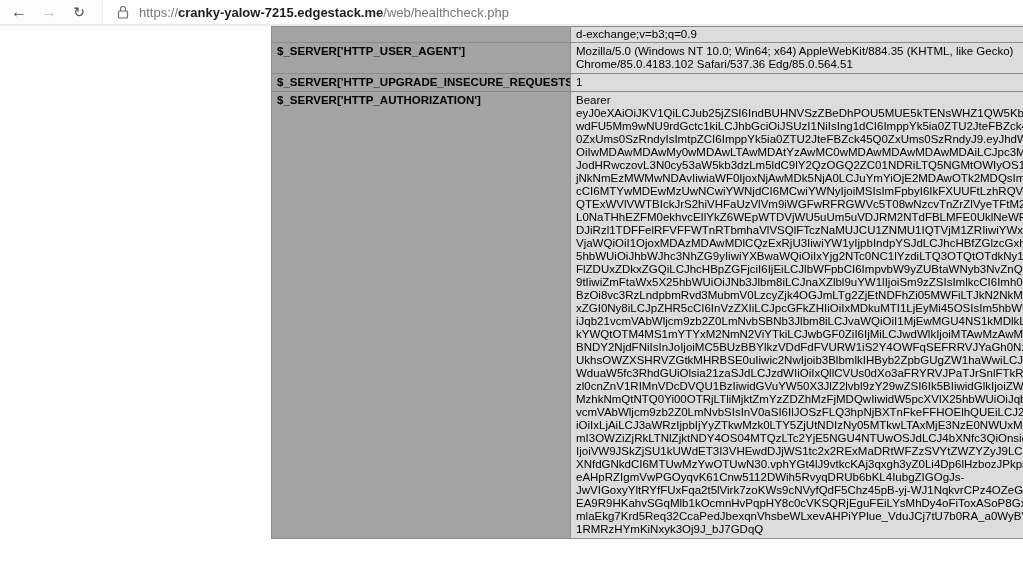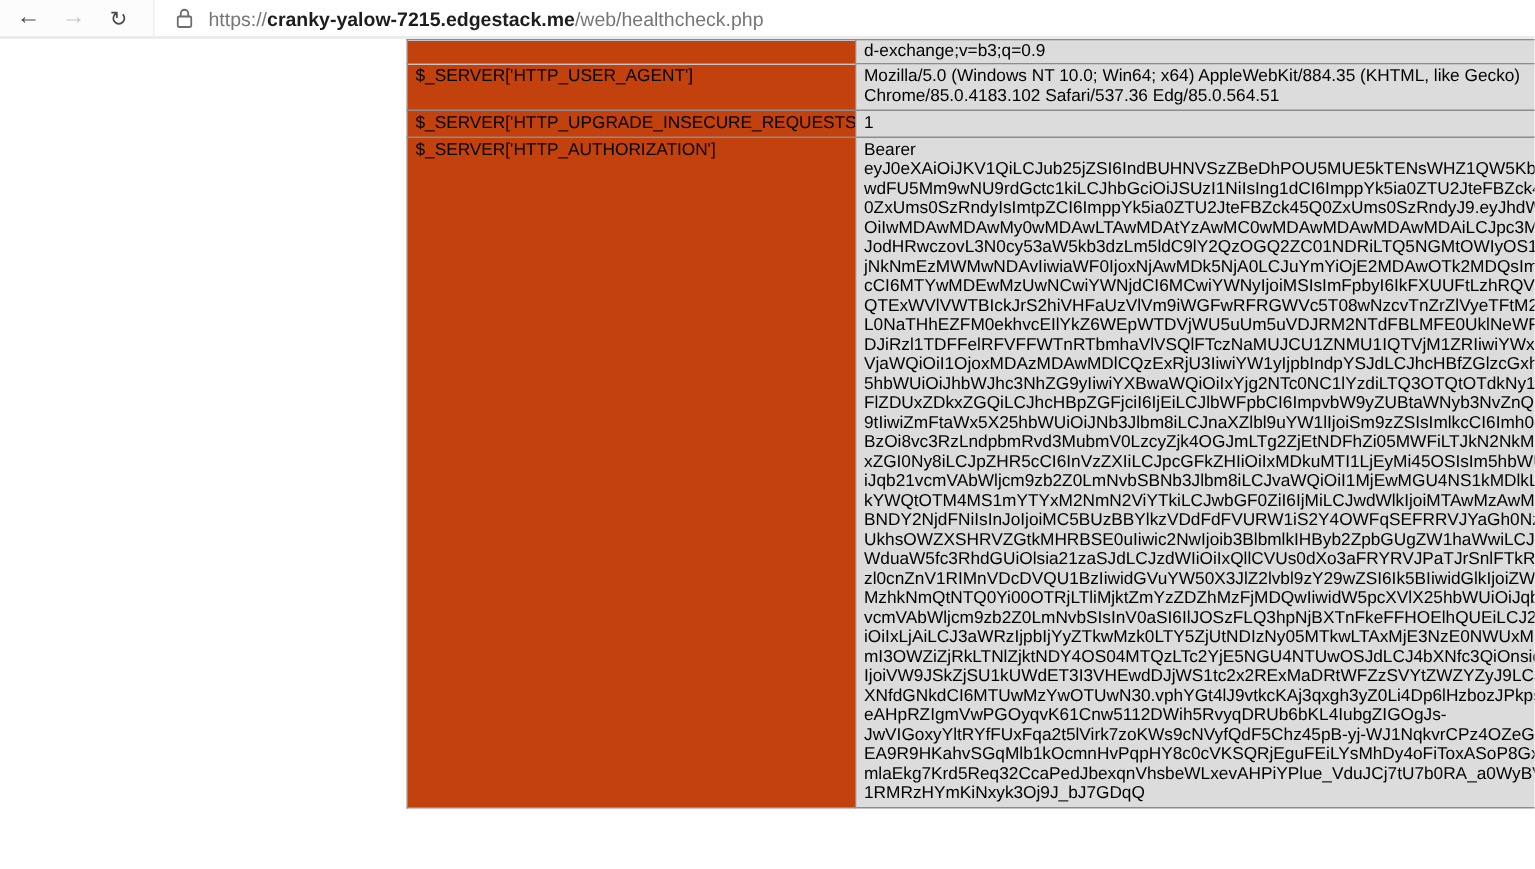--- a/index.html
+++ b/index.html
@@ -46,21 +46,21 @@
   table.server th, table.server td {
     border:1px solid #8c8c8c;
     padding:2px 5px;
     font-size:11.5px;
     line-height:13px;
     vertical-align:baseline;
     text-align:left;
     color:#000000;
     overflow:hidden;
   }
-  th.key { background:#c2410c; font-weight:normal; width:288px; }
+  th.key { background:#a3a3a3; font-weight:bold; width:288px; }
   td.val { background:#dcdcdc; font-weight:normal; overflow-wrap:break-word; word-break:break-word; }
   tr.partial td, tr.partial th { height:11px; padding-top:1px; padding-bottom:1px; }
   td.token { line-height:11.6px; }
 </style>
 </head>
 <body>
 
 <div class="toolbar">
   <span class="nav-icon back">←</span>
   <span class="nav-icon fwd">→</span>

